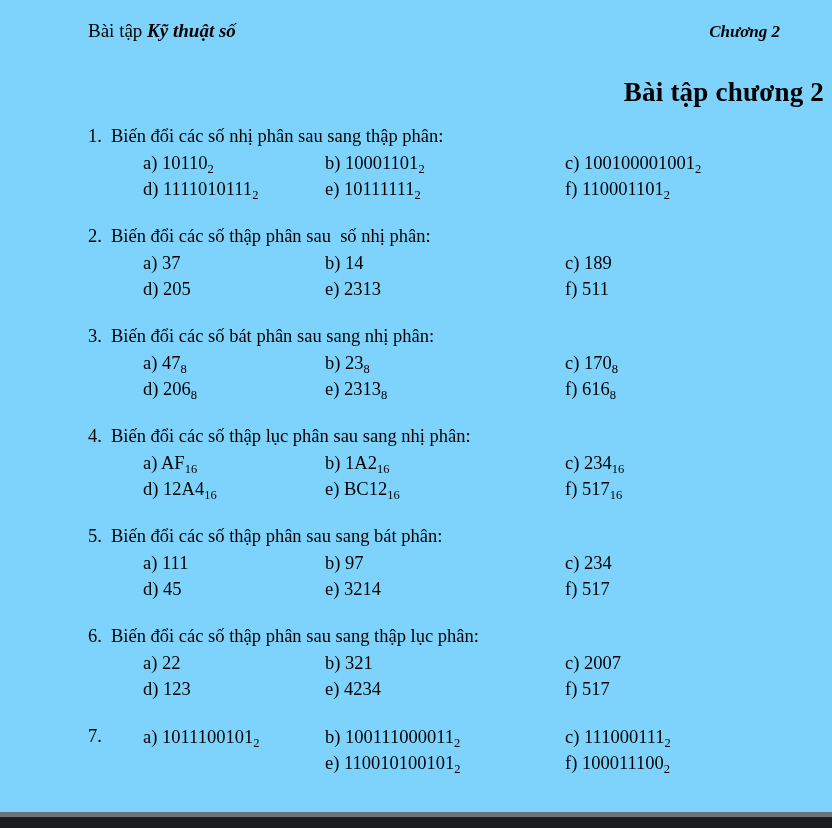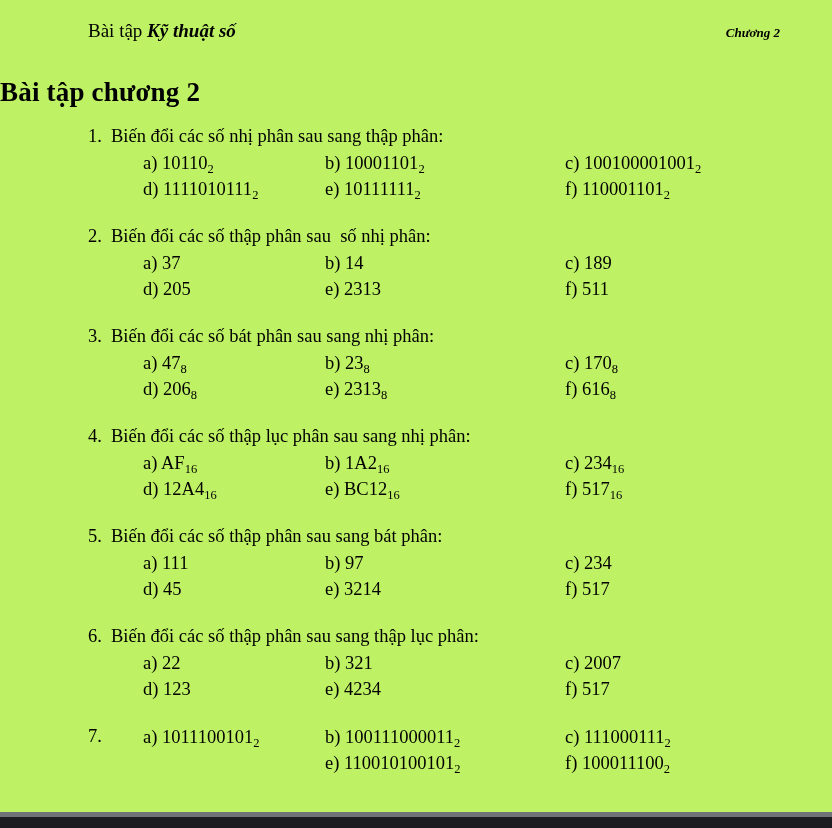--- a/index.html
+++ b/index.html
@@ -10,21 +10,21 @@
   }
   body {
     font-family: "Liberation Serif", "DejaVu Serif", serif;
     color: #000000;
     -webkit-font-smoothing: antialiased;
   }
   #page {
     position: relative;
     width: 832px;
     height: 828px;
-    background: #bef264;
+    background: #7dd3fc;
     overflow: hidden;
     box-sizing: border-box;
   }
 
   
   .doc-header {
     position: absolute;
     top: 18px;
     left: 88px;
     right: 52px;
@@ -34,31 +34,31 @@
     justify-content: space-between;
     font-size: 19px;
     line-height: 26px;
   }
   .hdr-left { white-space: pre; }
   .hdr-left .plain { font-weight: normal; font-style: normal; }
   .hdr-left .emph  { font-weight: bold; font-style: italic; }
   .hdr-right {
     font-weight: bold;
     font-style: italic;
-    font-size: 13px;
+    font-size: 17px;
     white-space: nowrap;
   }
 
   
   .doc-title {
     position: absolute;
     top: 76px;
     left: 0;
     width: 824px;
-    text-align: left;
+    text-align: right;
     font-size: 27px;
     font-weight: bold;
     line-height: 32px;
     letter-spacing: 0.2px;
   }
 
   
   .qlist {
     position: absolute;
     top: 124px;

